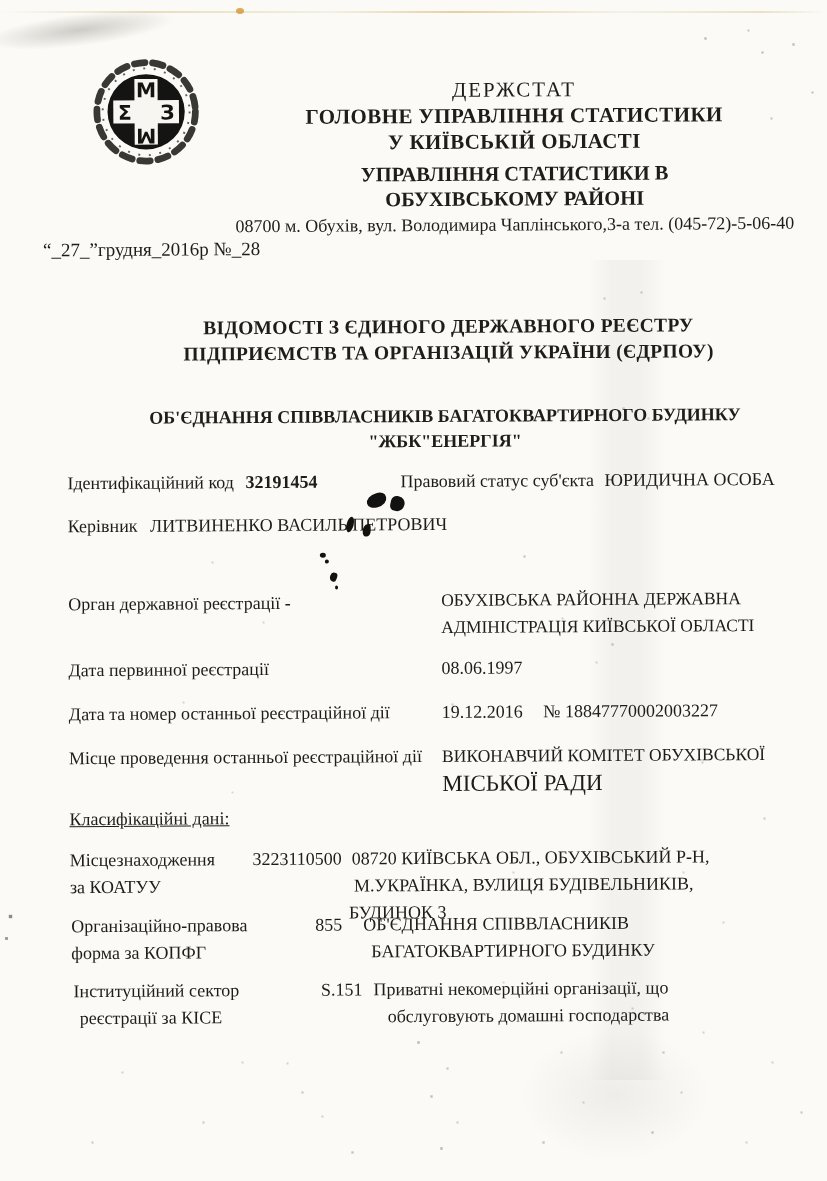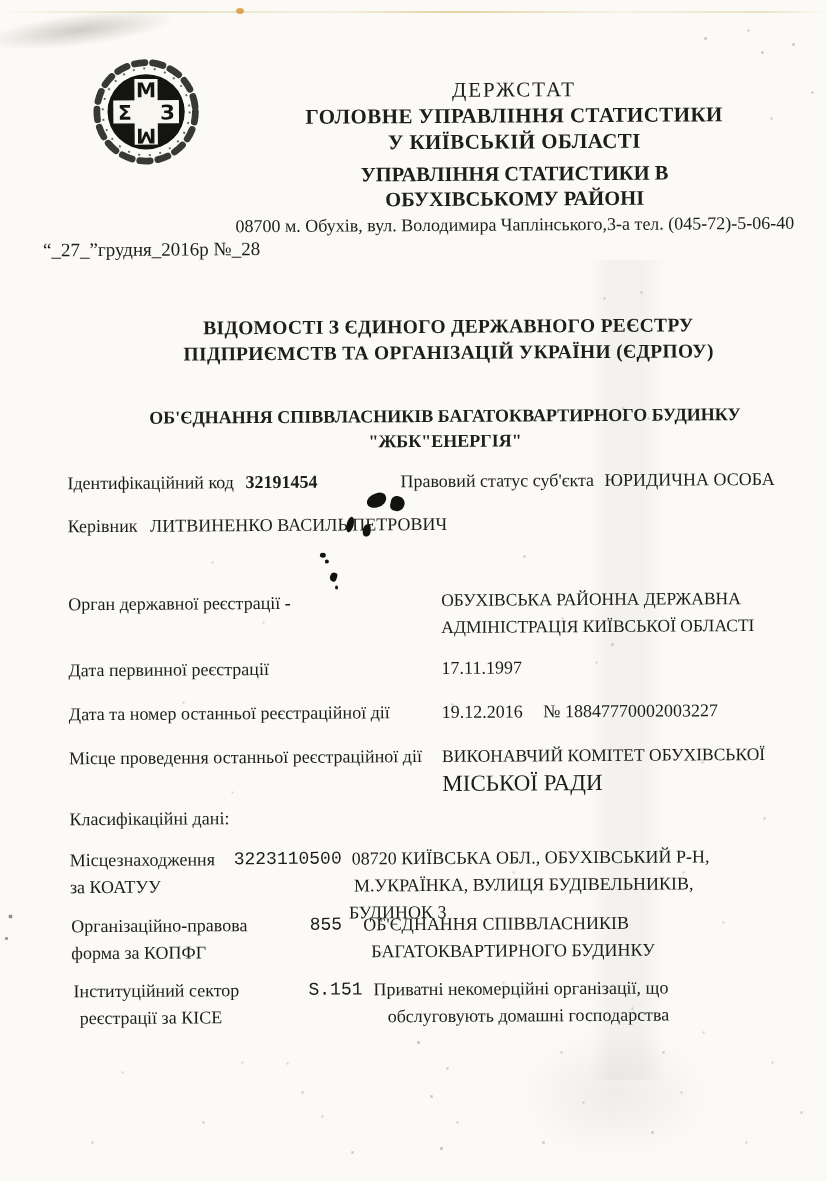--- a/index.html
+++ b/index.html
@@ -6,31 +6,31 @@
   .page{
     position:relative;width:827px;height:1181px;margin:0 auto;
     background:#fbfaf6;overflow:hidden;
     font-family:"Liberation Serif","DejaVu Serif",serif;
     color:#1d1d1b;
   }
   .content{position:absolute;left:0;top:0;width:827px;height:1181px;
     transform:rotate(-0.35deg);transform-origin:100px 90px;}
   .t{position:absolute;font-size:18px;line-height:27px;white-space:nowrap;}
   .b{font-weight:bold;}
-  .code{text-align:right;font-family:Liberation Mono, monospace;}
+  .code{text-align:right;}
   .letterhead{position:absolute;left:205px;top:80px;width:618px;text-align:center;}
   .lh-agency{font-size:21px;letter-spacing:2px;}
   .lh-org{font-size:21px;font-weight:bold;letter-spacing:.4px;line-height:26px;}
   .lh-dept{font-size:20.5px;font-weight:bold;line-height:25px;}
   .lh-addr{font-size:18px;margin-top:3px;white-space:nowrap;}
   .title-block{position:absolute;left:85px;top:316px;width:724px;text-align:center;
     font-weight:bold;font-size:19.5px;line-height:26px;letter-spacing:.3px;}
   .entity-block{position:absolute;left:81px;top:406px;width:724px;text-align:center;
     font-weight:bold;font-size:18px;line-height:25px;}
-  .underline{}
+  .underline{text-decoration:underline;}
   
   .smudge{position:absolute;left:-15px;top:14px;width:190px;height:32px;
     background:radial-gradient(closest-side,rgba(130,128,118,.38),rgba(130,128,118,0));
     transform:rotate(-7deg);}
   .yline{position:absolute;left:0;top:11px;width:827px;height:2px;
     background:linear-gradient(90deg,rgba(190,170,80,0),rgba(190,170,80,.35) 18%,rgba(190,170,80,.12) 40%,rgba(200,160,60,.45) 55%,rgba(190,170,80,.10) 75%,rgba(190,170,80,.30) 92%,rgba(190,170,80,0));}
   .odot{position:absolute;left:236px;top:8px;width:8px;height:6px;border-radius:50%;
     background:#d69a3c;opacity:.85;}
   .band{position:absolute;left:588px;top:260px;width:78px;height:820px;
     background:linear-gradient(90deg,rgba(130,128,120,0),rgba(130,128,120,.07) 30%,rgba(130,128,120,.07) 70%,rgba(130,128,120,0));}
@@ -129,21 +129,21 @@
     <div class="t" style="left:65px;top:513px">
       <span>Керівник</span>
       <span style="margin-left:8px">ЛИТВИНЕНКО ВАСИЛЬ ПЕТРОВИЧ</span>
     </div>
 
     <div class="t" style="left:65px;top:591px">Орган державної реєстрації -</div>
     <div class="t" style="left:438px;top:589px;font-size:17.5px">ОБУХІВСЬКА РАЙОННА ДЕРЖАВНА</div>
     <div class="t" style="left:438px;top:616px;font-size:17.5px">АДМІНІСТРАЦІЯ КИЇВСЬКОЇ ОБЛАСТІ</div>
 
     <div class="t" style="left:65px;top:657px">Дата первинної реєстрації</div>
-    <div class="t" style="left:438px;top:657px">17.11.1997</div>
+    <div class="t" style="left:438px;top:657px">08.06.1997</div>
 
     <div class="t" style="left:65px;top:701px">Дата та номер останньої реєстраційної дії</div>
     <div class="t" style="left:438px;top:701px">
       <span>19.12.2016</span>
       <span style="margin-left:16px">№ 18847770002003227</span>
     </div>
 
     <div class="t" style="left:65px;top:745px">Місце проведення останньої реєстраційної дії</div>
     <div class="t" style="left:438px;top:745px;font-size:17.5px">ВИКОНАВЧИЙ КОМІТЕТ ОБУХІВСЬКОЇ</div>
     <div class="t" style="left:438px;top:772px;font-size:23px">МІСЬКОЇ РАДИ</div>

